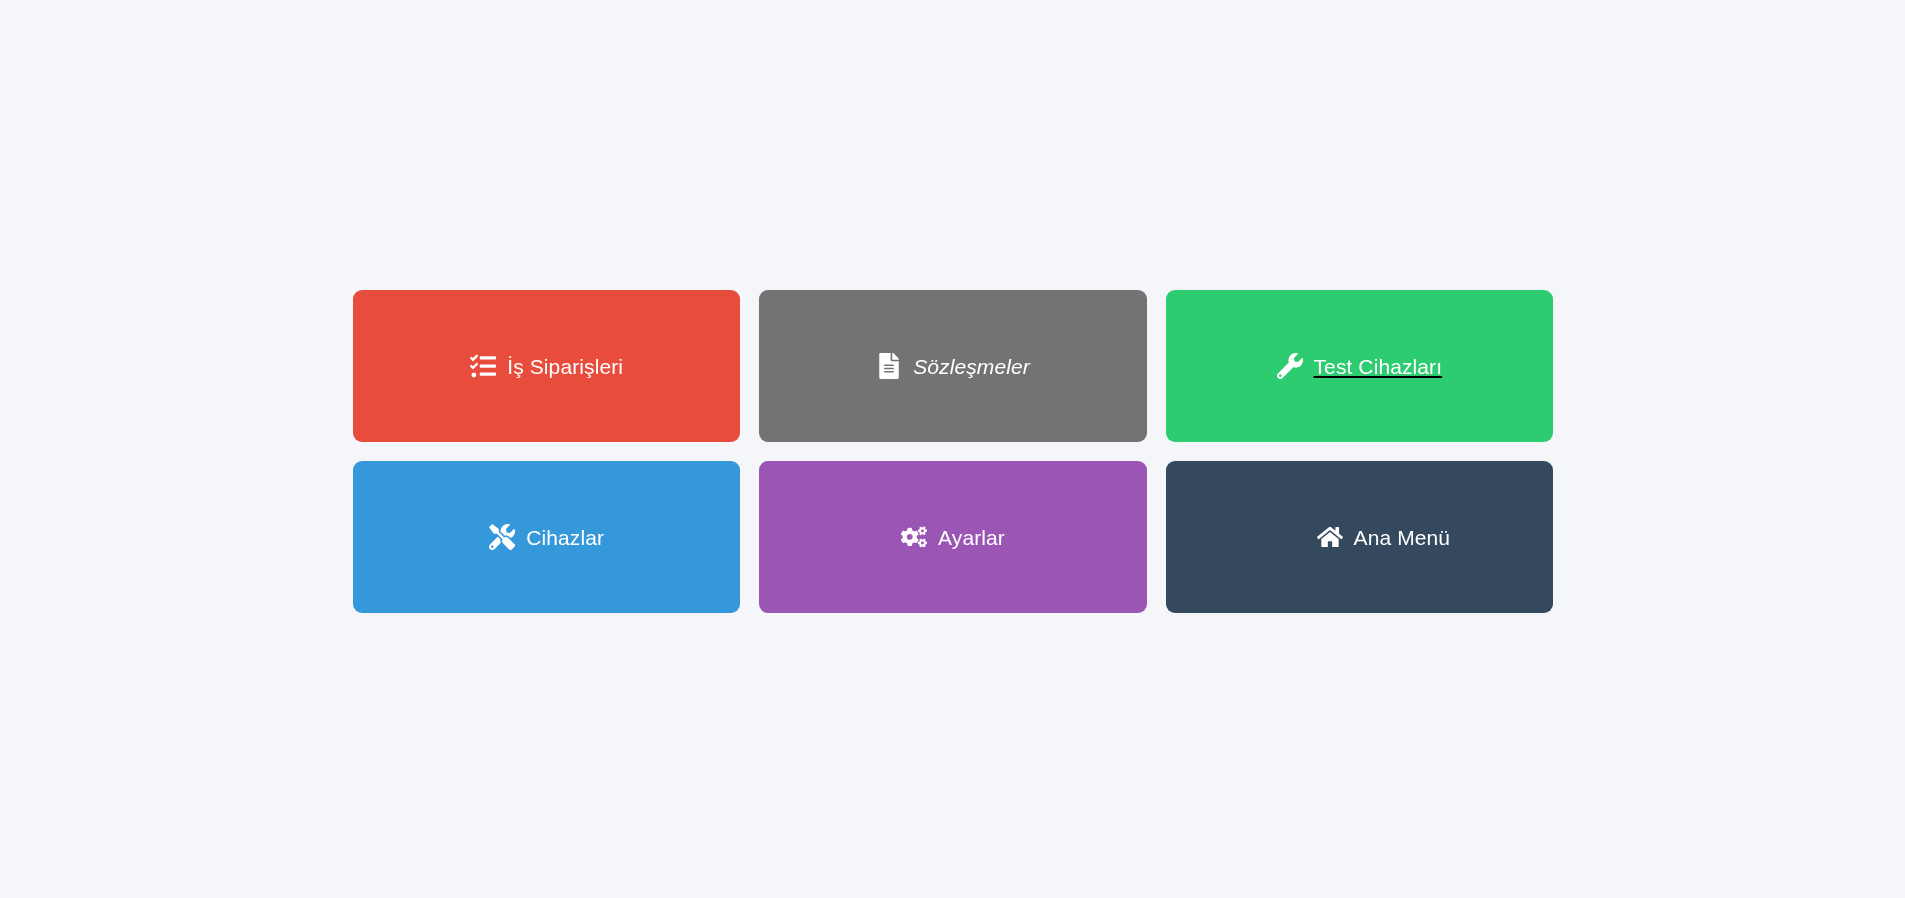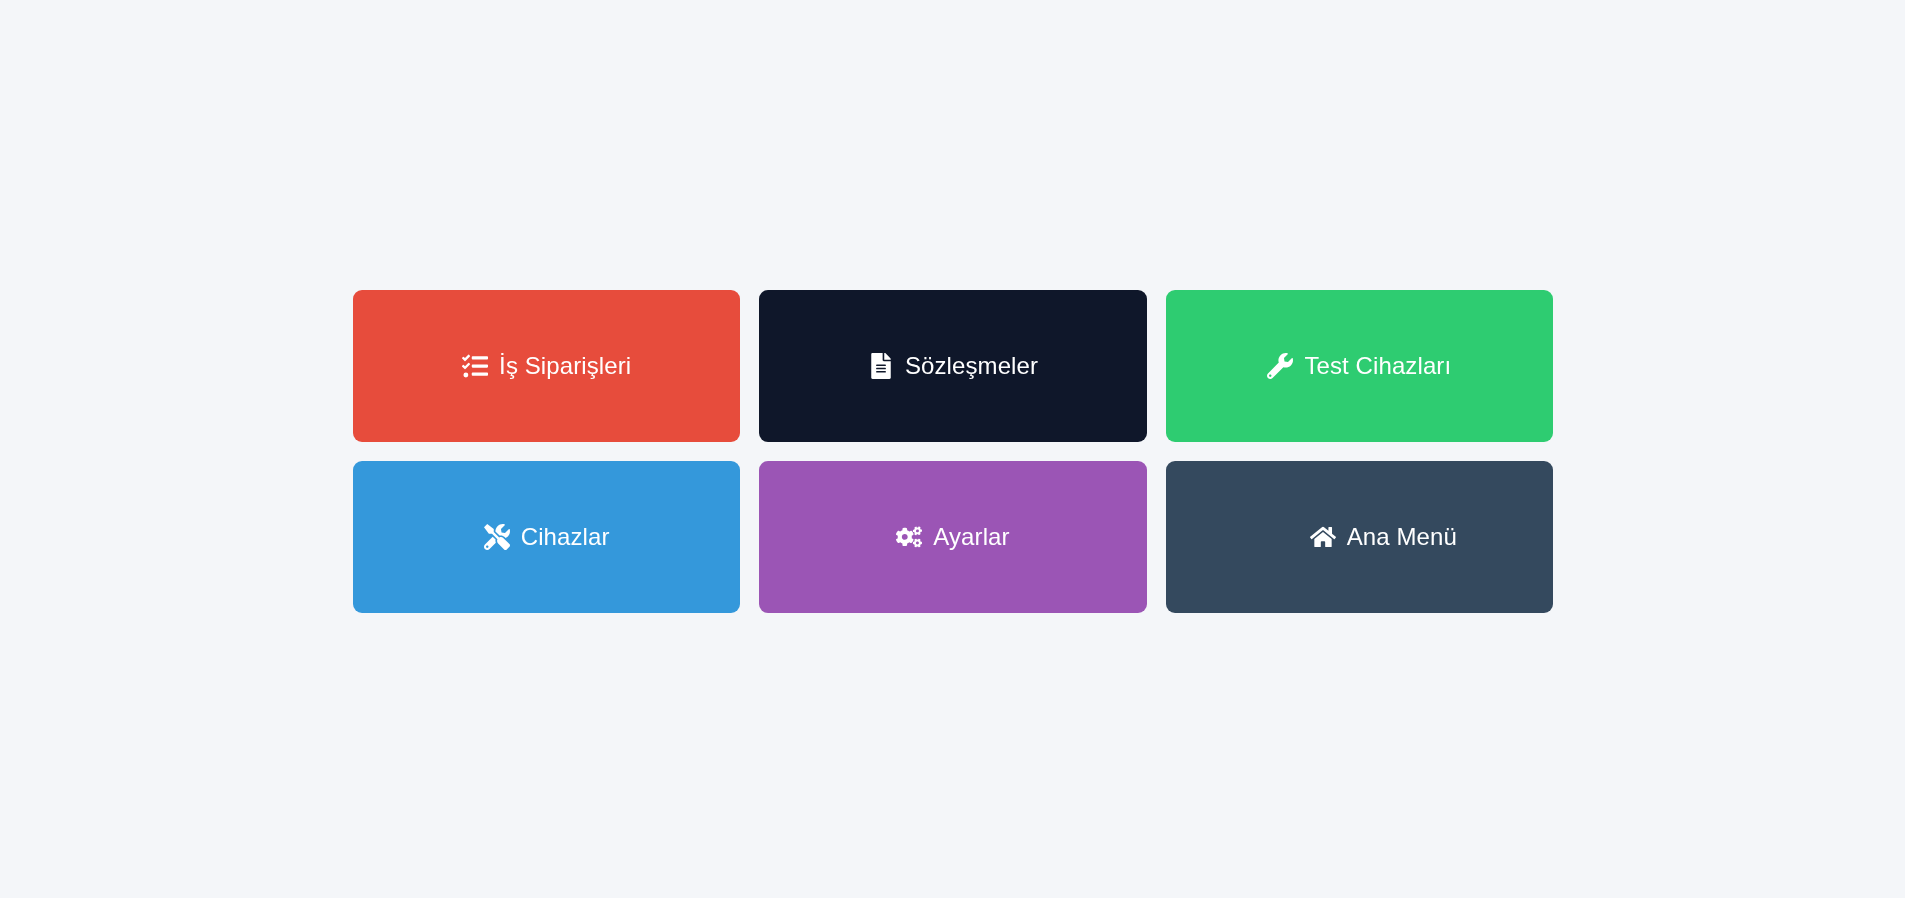--- a/index.html
+++ b/index.html
@@ -66,21 +66,21 @@
 
   .tile-icon svg {
     display: block;
     width: 100%;
     height: 100%;
     fill: #ffffff;
   }
 
   .tile-label {
     color: #ffffff;
-    font-size: 24px;
+    font-size: 21px;
     font-weight: 400;
     letter-spacing: 0.1px;
     line-height: 1;
     white-space: nowrap;
   }
 </style>
 </head>
 <body style="background: rgb(244, 246, 249);">
 
 <div class="page">
@@ -93,32 +93,32 @@
           <svg viewBox="0 0 512 512" aria-hidden="true">
             <path d="M139.6 35.5a12 12 0 0 0-17 0L58.9 98.8l-22.7-22.1a12 12 0 0 0-17 0L3.5 92.4a12 12 0 0 0 0 17l47.3 47.3a12 12 0 0 0 17 0l15.8-15.8 0 0 72.2-72.2a12 12 0 0 0 0-17L139.6 35.5zm0 159.7a12 12 0 0 0-17 0L58.9 258.6l-22.7-22.1a12 12 0 0 0-17 0L3.5 252.2a12 12 0 0 0 0 17l47.3 47.3a12 12 0 0 0 17 0l15.8-15.8 72.2-72.2a12 12 0 0 0 0-17l-16.2-16.3z"></path>
             <circle cx="76" cy="432" r="48"></circle>
             <path d="M496 384H208c-8.8 0-16 7.2-16 16v32c0 8.8 7.2 16 16 16h288c8.8 0 16-7.2 16-16v-32c0-8.8-7.2-16-16-16zm0-320H208c-8.8 0-16 7.2-16 16v32c0 8.8 7.2 16 16 16h288c8.8 0 16-7.2 16-16V80c0-8.8-7.2-16-16-16zm0 160H208c-8.8 0-16 7.2-16 16v32c0 8.8 7.2 16 16 16h288c8.8 0 16-7.2 16-16v-32c0-8.8-7.2-16-16-16z"></path>
           </svg>
         </span>
         <span class="tile-label">İş Siparişleri</span>
       </span>
     </div>
 
-    <div class="tile" style="background-color: #0f172a;">
+    <div class="tile" style="background-color: #737373; font-style: italic;">
       <span class="tile-inner">
         <span class="tile-icon">
           <svg viewBox="0 0 384 512" aria-hidden="true">
             <path d="M224 136V0H24C10.7 0 0 10.7 0 24v464c0 13.3 10.7 24 24 24h336c13.3 0 24-10.7 24-24V160H248c-13.2 0-24-10.8-24-24zm64 236c0 6.6-5.4 12-12 12H108c-6.6 0-12-5.4-12-12v-8c0-6.6 5.4-12 12-12h168c6.6 0 12 5.4 12 12v8zm0-64c0 6.6-5.4 12-12 12H108c-6.6 0-12-5.4-12-12v-8c0-6.6 5.4-12 12-12h168c6.6 0 12 5.4 12 12v8zm0-72v8c0 6.6-5.4 12-12 12H108c-6.6 0-12-5.4-12-12v-8c0-6.6 5.4-12 12-12h168c6.6 0 12 5.4 12 12zm96-114.1v9.1H256V0h9.1c6.4 0 12.5 2.5 17 7l94.9 94.9c4.5 4.5 7 10.6 7 17z"></path>
           </svg>
         </span>
         <span class="tile-label">Sözleşmeler</span>
       </span>
     </div>
 
-    <div class="tile" style="background-color: rgb(46, 204, 113);">
+    <div class="tile" style="background-color: rgb(46, 204, 113); text-decoration: underline;">
       <span class="tile-inner">
         <span class="tile-icon">
           <svg viewBox="0 0 512 512" aria-hidden="true">
             <path d="M507.73 109.1c-2.24-9.03-13.54-12.09-20.12-5.51l-74.36 74.36-67.88-11.31-11.31-67.88 74.36-74.36c6.62-6.62 3.43-17.9-5.66-20.16-47.38-11.74-99.55.91-136.58 37.93-39.64 39.64-50.55 97.1-34.05 147.2L18.74 402.76c-24.99 24.99-24.99 65.51 0 90.5 24.99 24.99 65.51 24.99 90.5 0l213.21-213.21c50.12 16.71 107.47 5.68 147.37-34.22 37.07-37.07 49.7-89.32 37.91-136.73zM64 472c-13.25 0-24-10.75-24-24 0-13.26 10.75-24 24-24s24 10.74 24 24c0 13.25-10.75 24-24 24z"></path>
           </svg>
         </span>
         <span class="tile-label">Test Cihazları</span>
       </span>
     </div>
 

